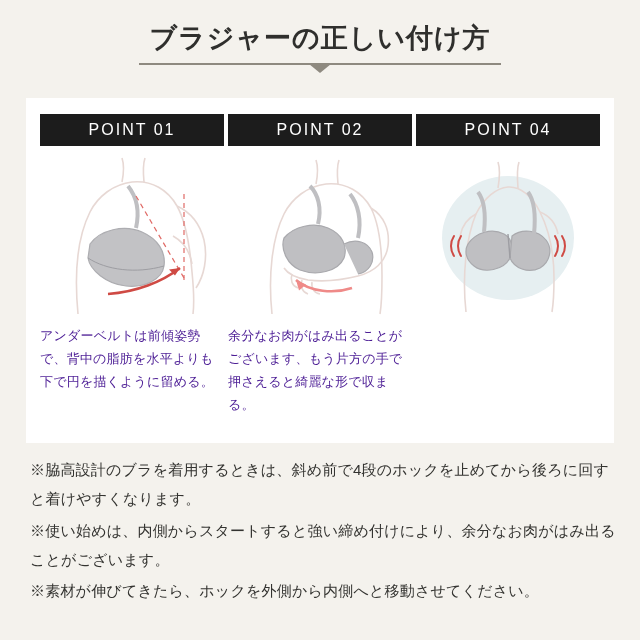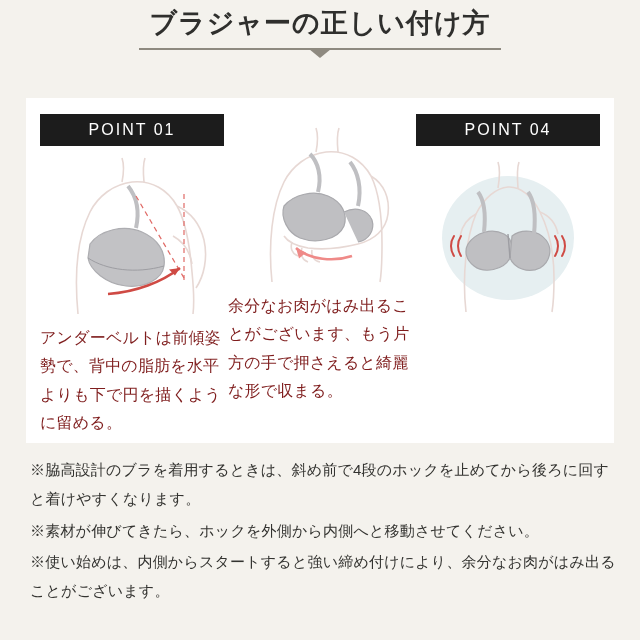--- a/index.html
+++ b/index.html
@@ -18,21 +18,21 @@
     position: relative;
     width: 640px;
     height: 640px;
     box-sizing: border-box;
     padding: 0;
   }
 
   
   .title-wrap {
     text-align: center;
-    padding-top: 7px;
+    padding-top: 22px;
   }
   .title {
     display: inline-block;
     font-size: 27px;
     font-weight: bold;
     letter-spacing: 1px;
     color: #2f2f2d;
     border-bottom: 2px solid #8e8a80;
     padding: 0 10px 9px 10px;
     line-height: 1.2;
@@ -78,23 +78,23 @@
   .figure {
     height: 168px;
     position: relative;
     margin-top: 6px;
   }
   .figure svg {
     display: block;
     margin: 0 auto;
   }
   .caption {
-    font-size: 16px;
+    font-size: 13px;
     line-height: 1.78;
-    color: #7f1d1d;
+    color: #4c1d95;
     margin-top: 4px;
     letter-spacing: 0.2px;
   }
 
   
   .notes {
     position: absolute;
     left: 30px;
     top: 455px;
     width: 586px;
@@ -147,20 +147,21 @@
           <line x1="92" y1="44" x2="140" y2="126" stroke="#e06a66" stroke-width="1.2" stroke-dasharray="5,4"></line>
 
           <path d="M64 142 C92 140 118 130 136 116" fill="none" stroke="#cf4a44" stroke-width="2.6"></path>
           <path d="M136 116 l-11 1.5 l6 6 z" fill="#cf4a44"></path>
         </svg>
       </div>
       <div class="caption">アンダーベルトは前傾姿勢で、背中の脂肪を水平よりも下で円を描くように留める。</div>
     </div>
 
     <div class="col">
+      <div class="point-label">POINT 02</div>
       <div class="figure">
         <svg width="176" height="168" viewBox="0 0 176 168" aria-hidden="true">
           <g fill="none" stroke="#e7d8d4" stroke-width="1.6">
 
             <path d="M40 162 C36 124 40 86 52 62 C60 46 76 34 94 32 C114 30 130 40 139 56"></path>
             <path d="M139 56 C148 74 150 100 150 124 C150 144 149 156 148 162"></path>
 
             <path d="M84 32 C86 22 86 14 84 8"></path>
             <path d="M106 32 C105 22 105 14 107 8"></path>
 
@@ -218,17 +219,17 @@
             <path d="M135 84 C139 90 139 98 135 104"></path>
           </g>
         </svg>
       </div>
     </div>
 
   </div>
 
   <div class="notes">
     <div class="note">※脇高設計のブラを着用するときは、斜め前で4段のホックを止めてから後ろに回すと着けやすくなります。</div>
+    <div class="note">※使い始めは、内側からスタートすると強い締め付けにより、余分なお肉がはみ出ることがございます。</div>
     <div class="note">※素材が伸びてきたら、ホックを外側から内側へと移動させてください。</div>
-    <div class="note">※使い始めは、内側からスタートすると強い締め付けにより、余分なお肉がはみ出ることがございます。</div>
   </div>
 
 </div>
 
 </body></html>

